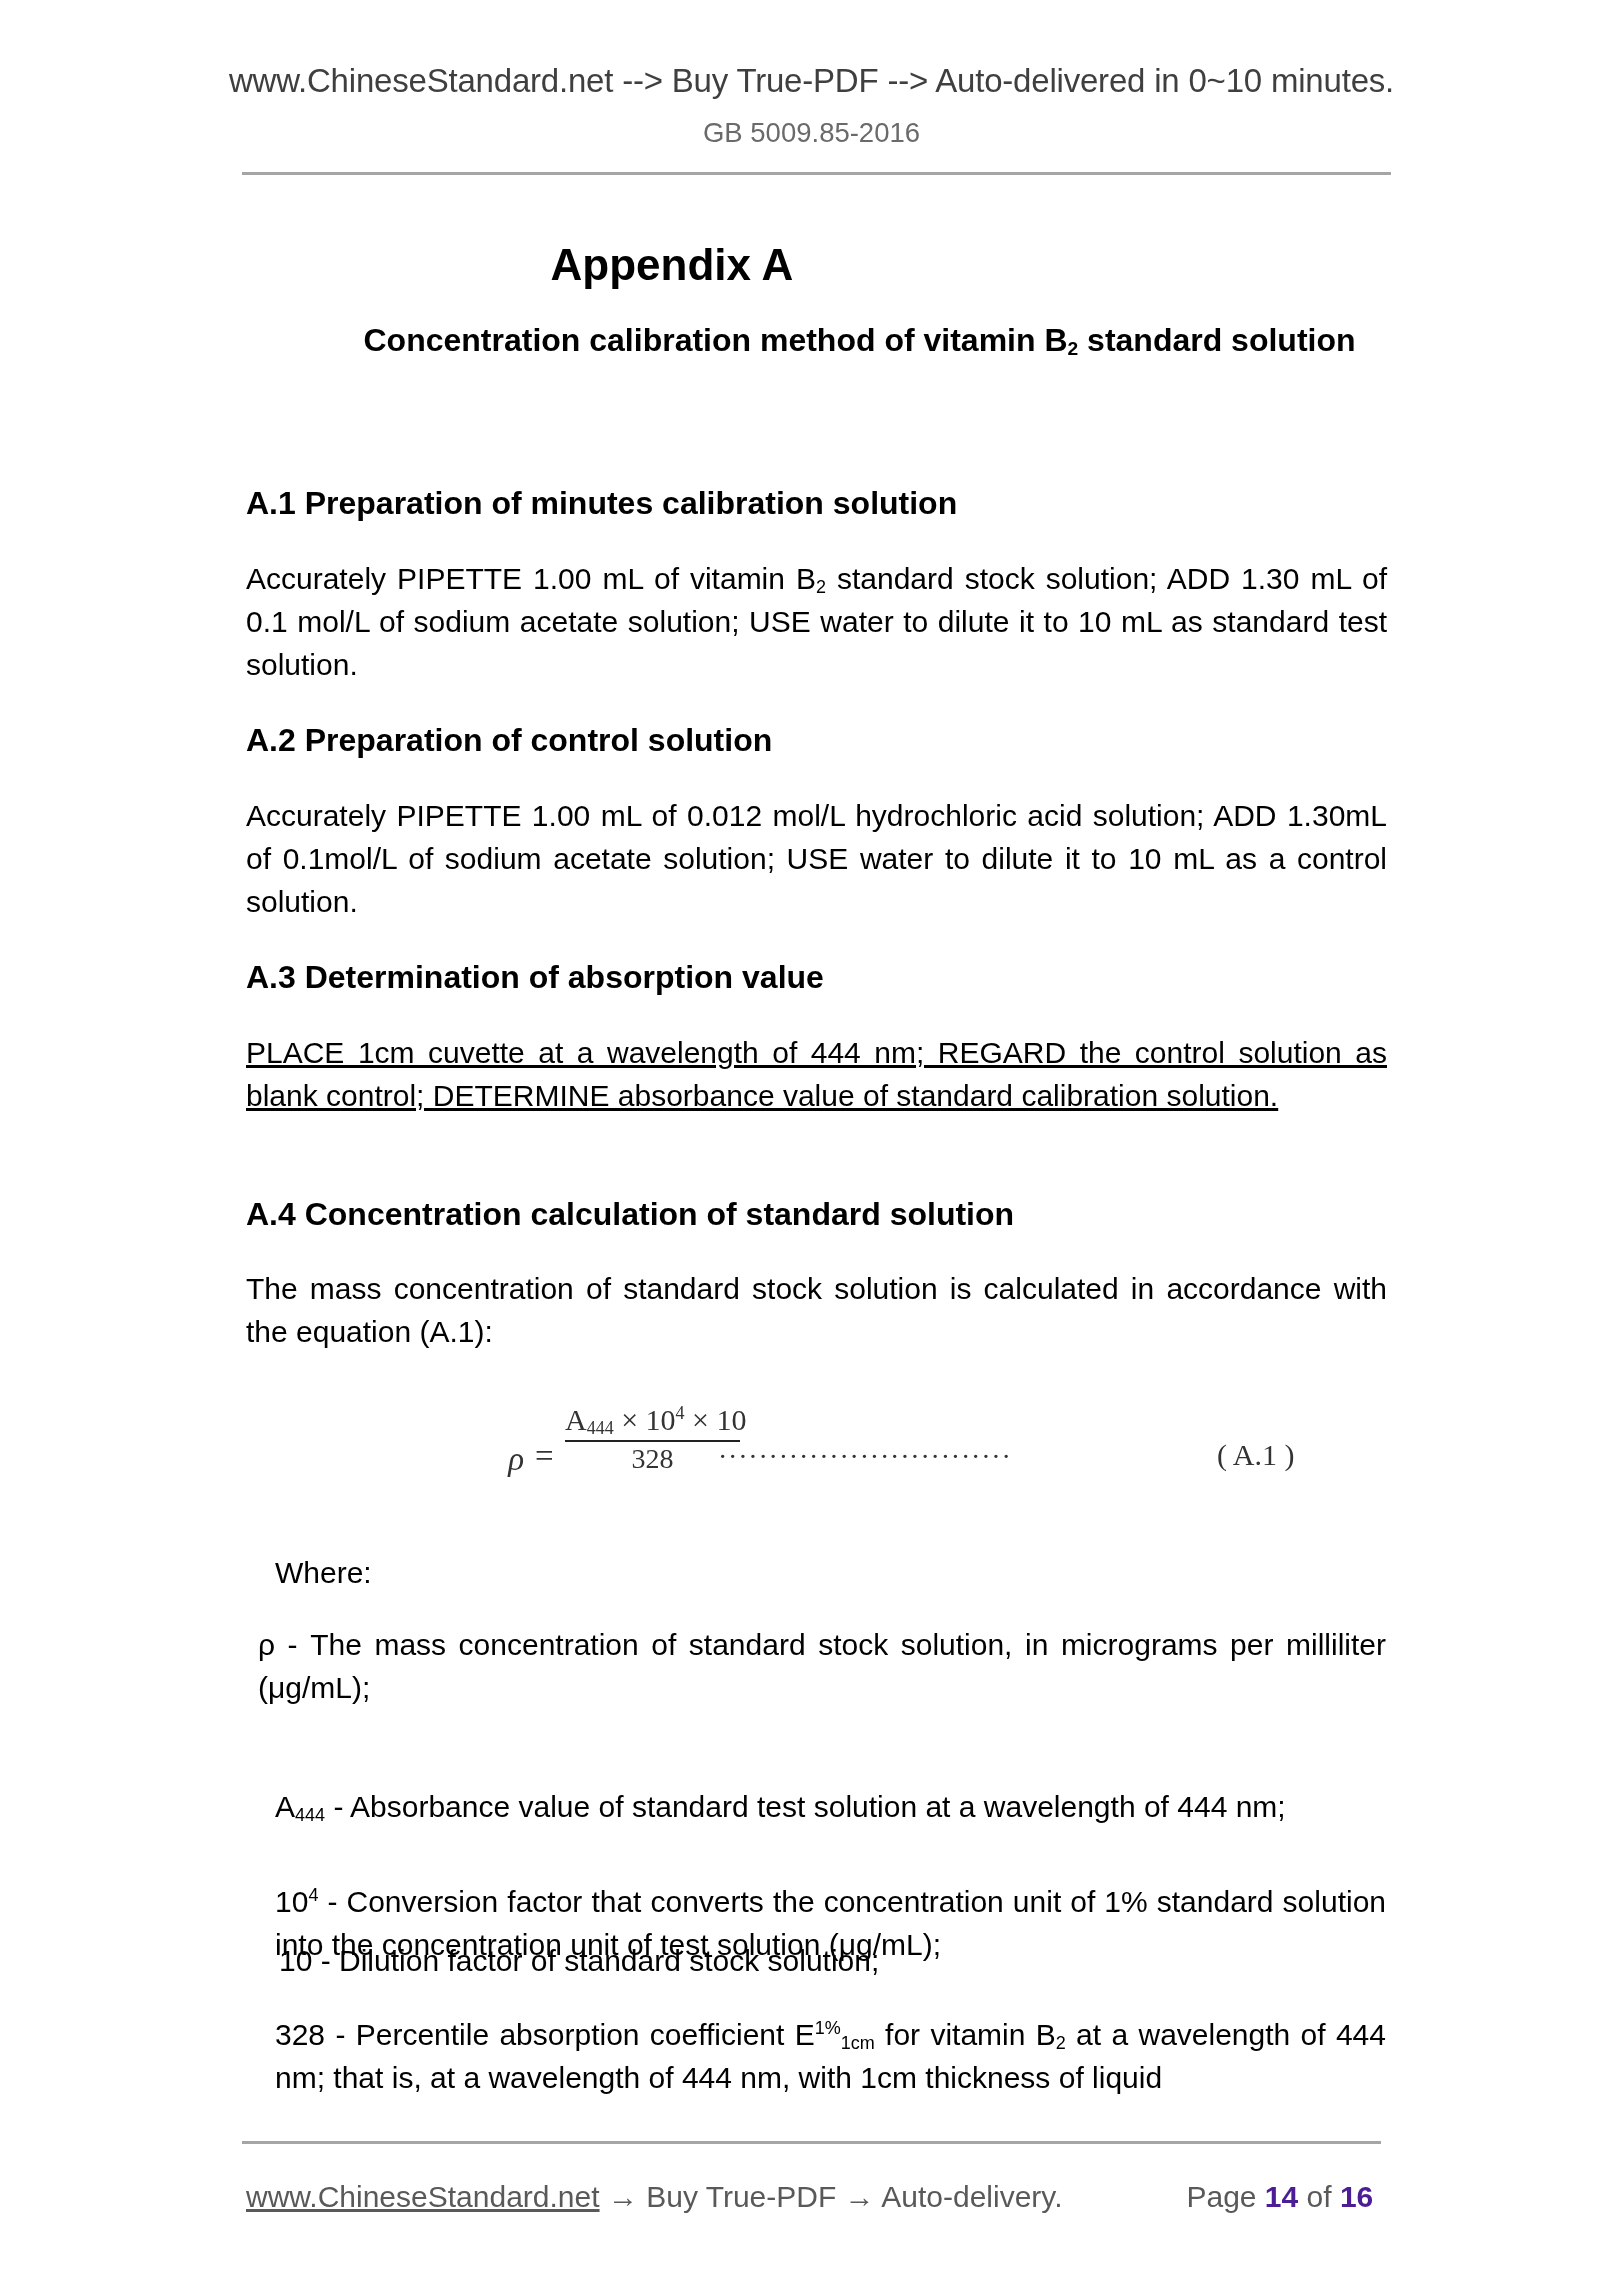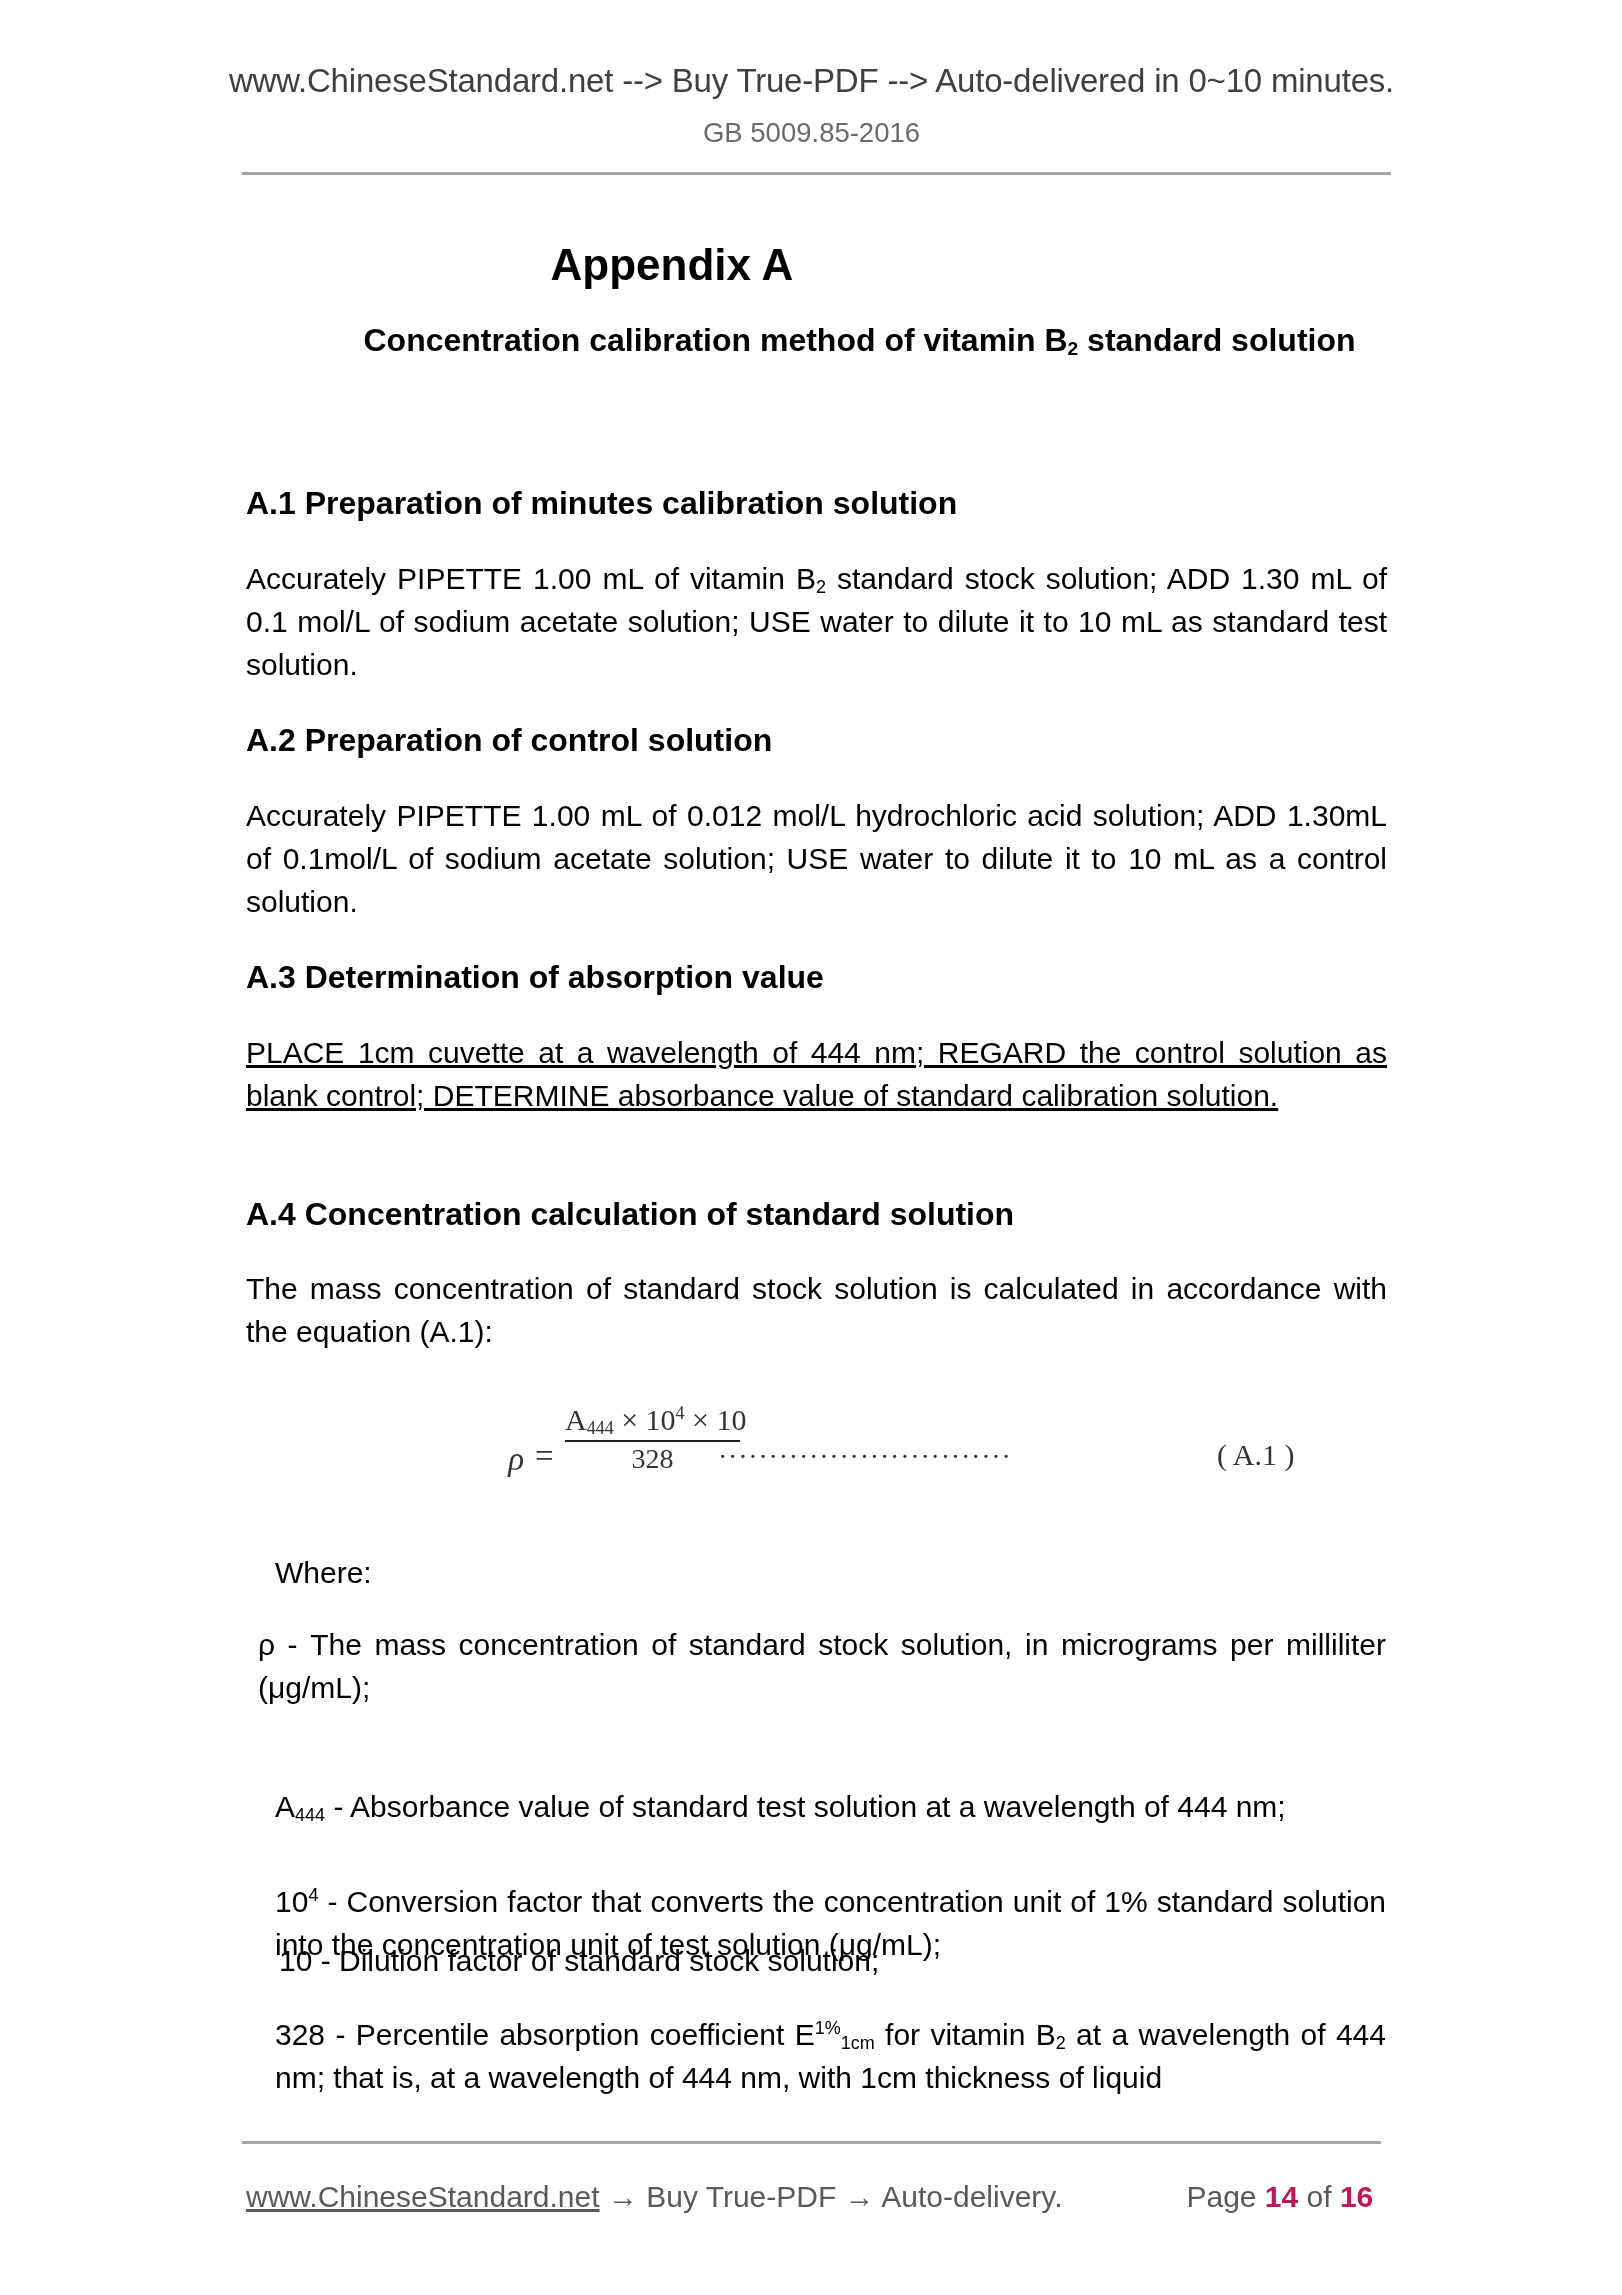--- a/index.html
+++ b/index.html
@@ -28,21 +28,21 @@
   .eq .eqs { position:absolute; left:35px; top:37px; font-size:33px; }
   .eq .frac { position:absolute; left:65px; top:1.7px; width:108px; text-align:center; }
   .eq .num { font-size:30px; white-space:nowrap; display:block; }
   .eq .bar { display:block; height:1.7px; background:#222; width:175px; margin:3.3px 0 1.7px 0; }
   .eq .den { font-size:28px; display:block; width:175px; text-align:center; }
   .eq .dots { position:absolute; left:218px; top:40px; font-size:28px; letter-spacing:0.8px; color:#333; }
   .eq .lbl { position:absolute; left:717px; top:37px; font-size:30px; }
   .footer { position:absolute; top:2180px; left:246px; width:1134px; font-size:30px; color:#595959; }
   .footer .link { text-decoration:underline; color:#595959; }
   .footer .page { position:absolute; right:6.7px; top:0; }
-  .footer b { color:#be185d; }
+  .footer b { color:#4c1d95; }
 </style>
 </head>
 <body>
 
 <div class="hdr-top">www.ChineseStandard.net --&gt; Buy True-PDF --&gt; Auto-delivered in 0~10 minutes.</div>
 <div class="hdr-sub">GB 5009.85-2016</div>
 <div class="rule top"></div>
 
 <div class="title">Appendix A</div>
 <div class="subtitle"><span>Concentration calibration method of vitamin B</span><sub>2</sub><span> standard solution</span></div>

